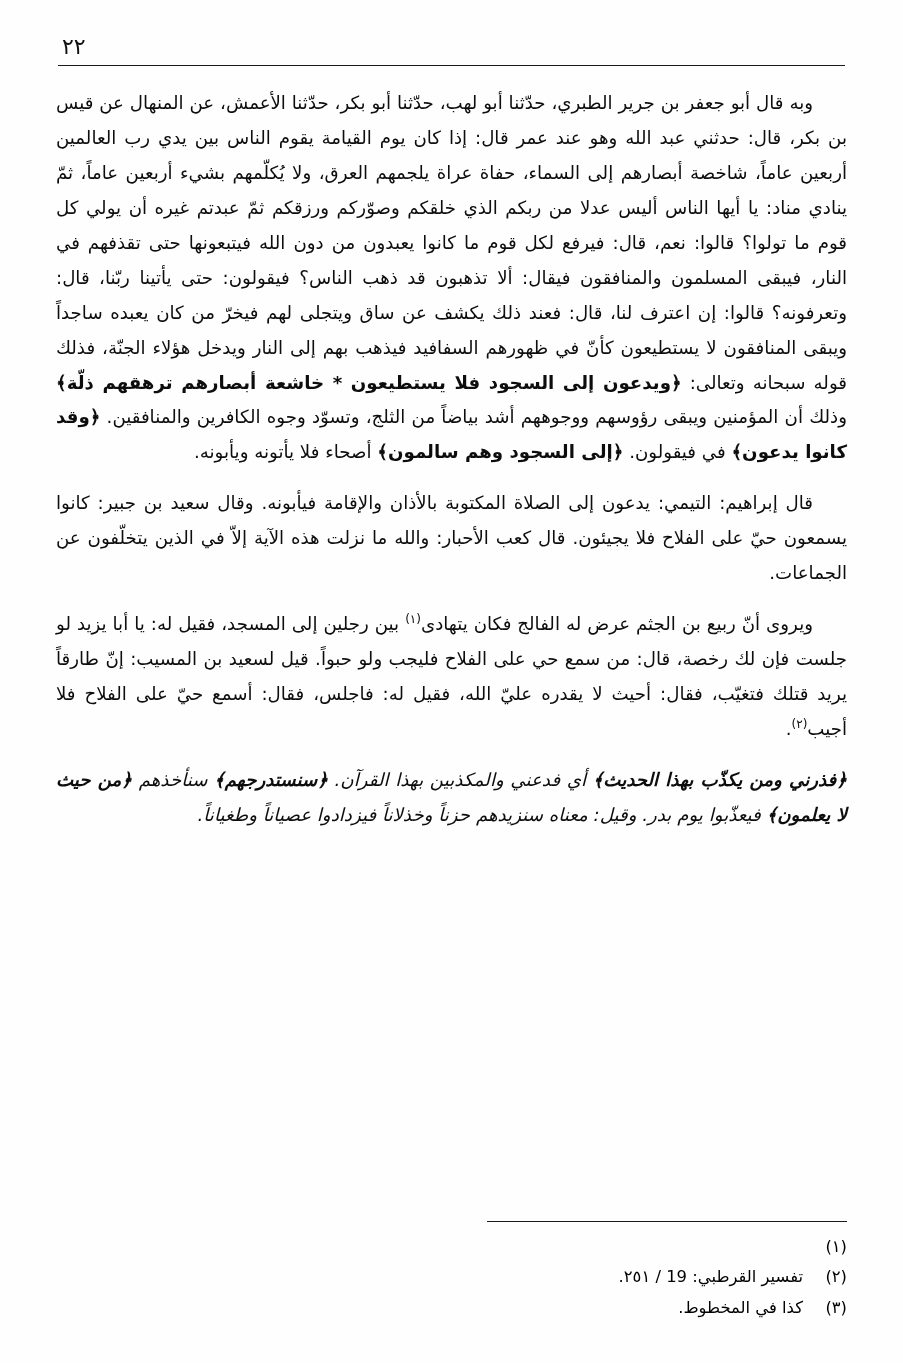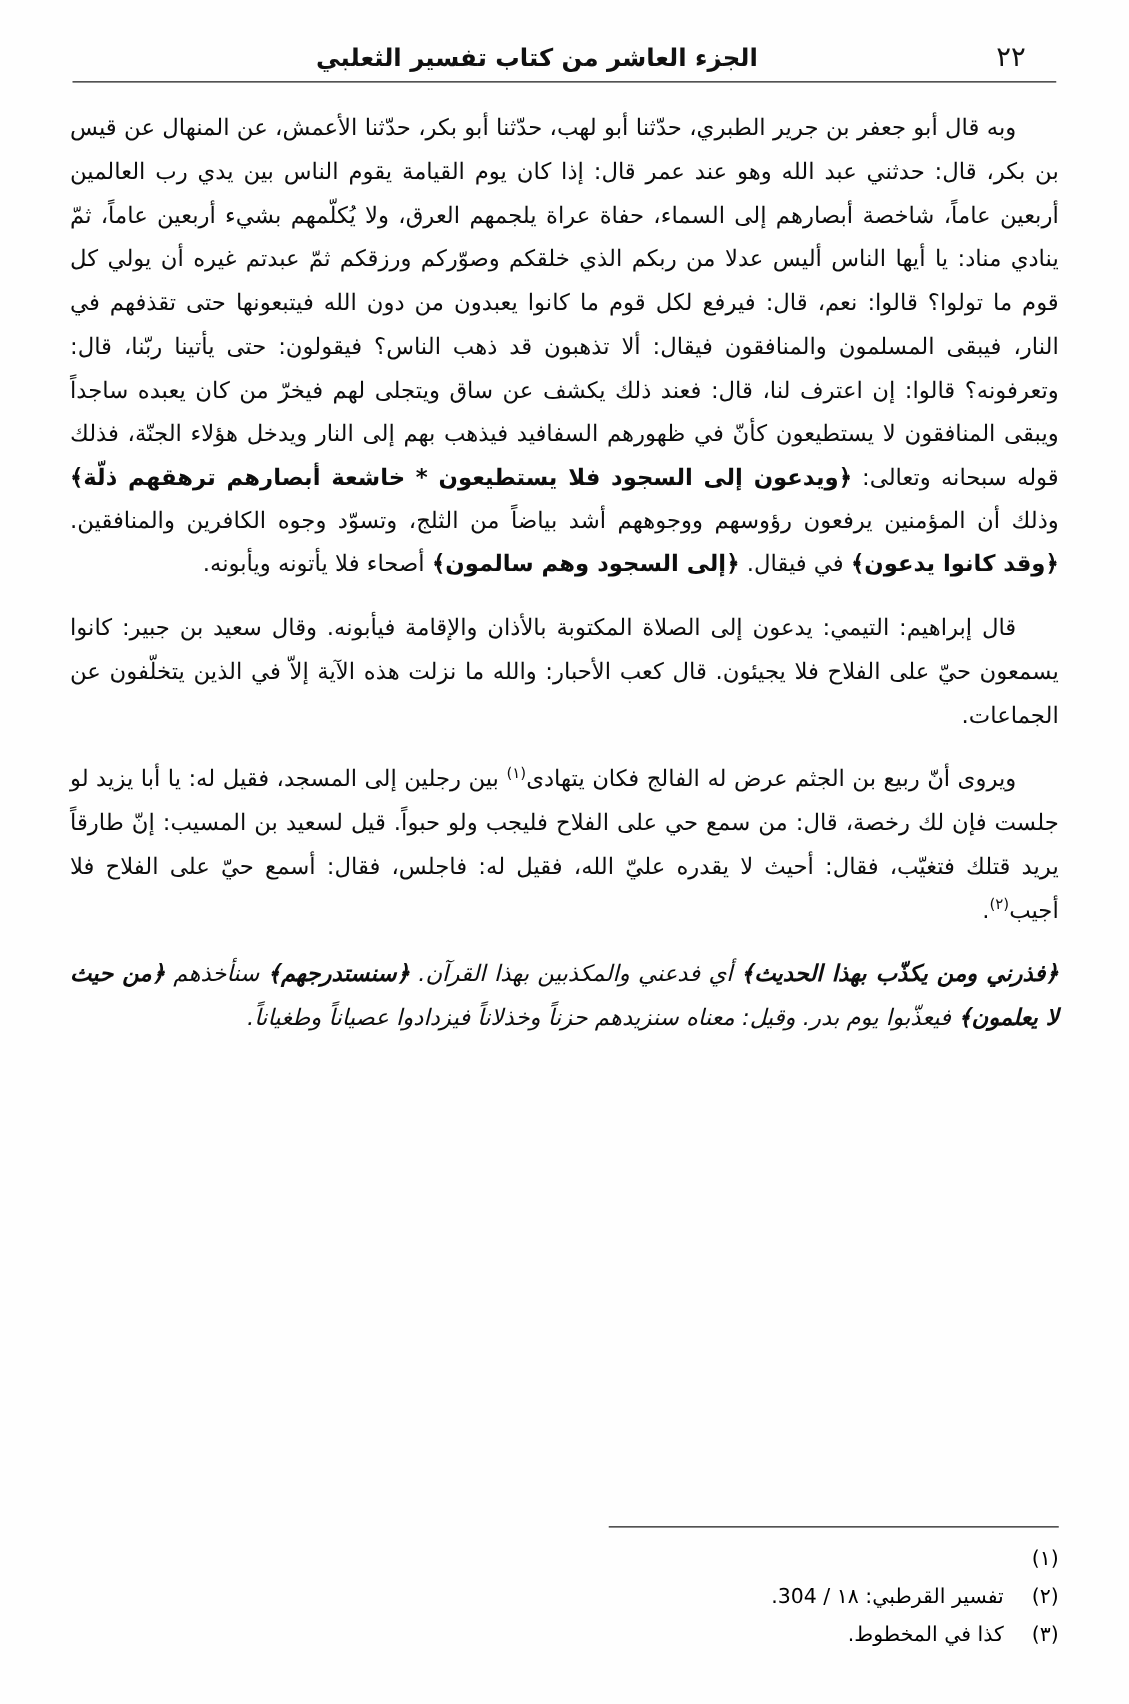--- a/index.html
+++ b/index.html
@@ -103,33 +103,32 @@
   .footnote-text {
     flex: 1;
   }
 </style>
 </head>
 <body>
 
 <div class="page">
 
   <div class="header">
-    <div class="header-title">الجزء العاشر من كتاب تفسير الثعلبي</div>
     <div class="header-page-number">٢٢</div>
   </div>
   <hr class="header-rule">
 
   <div class="body">
 
     <p class="para">
       <span>وبه قال أبو جعفر بن جرير الطبري، حدّثنا أبو لهب، حدّثنا أبو بكر، حدّثنا الأعمش، عن المنهال عن قيس بن بكر، قال: حدثني عبد الله وهو عند عمر قال: إذا كان يوم القيامة يقوم الناس بين يدي رب العالمين أربعين عاماً، شاخصة أبصارهم إلى السماء، حفاة عراة يلجمهم العرق، ولا يُكلّمهم بشيء أربعين عاماً، ثمّ ينادي مناد: يا أيها الناس أليس عدلا من ربكم الذي خلقكم وصوّركم ورزقكم ثمّ عبدتم غيره أن يولي كل قوم ما تولوا؟ قالوا: نعم، قال: فيرفع لكل قوم ما كانوا يعبدون من دون الله فيتبعونها حتى تقذفهم في النار، فيبقى المسلمون والمنافقون فيقال: ألا تذهبون قد ذهب الناس؟ فيقولون: حتى يأتينا ربّنا، قال: وتعرفونه؟ قالوا: إن اعترف لنا، قال: فعند ذلك يكشف عن ساق ويتجلى لهم فيخرّ من كان يعبده ساجداً ويبقى المنافقون لا يستطيعون كأنّ في ظهورهم السفافيد فيذهب بهم إلى النار ويدخل هؤلاء الجنّة، فذلك قوله سبحانه وتعالى:</span>
       <span class="quran">﴿ويدعون إلى السجود فلا يستطيعون * خاشعة أبصارهم ترهقهم ذلّة﴾</span>
-      <span>وذلك أن المؤمنين يرفعون رؤوسهم ووجوههم أشد بياضاً من الثلج، وتسوّد وجوه الكافرين والمنافقين.</span>
+      <span>وذلك أن المؤمنين ويبقى رؤوسهم ووجوههم أشد بياضاً من الثلج، وتسوّد وجوه الكافرين والمنافقين.</span>
       <span class="quran">﴿وقد كانوا يدعون﴾</span>
-      <span>في فيقال.</span>
+      <span>في فيقولون.</span>
       <span class="quran">﴿إلى السجود وهم سالمون﴾</span>
       <span>أصحاء فلا يأتونه ويأبونه.</span>
     </p>
 
     <p class="para">
       <span>قال إبراهيم: التيمي: يدعون إلى الصلاة المكتوبة بالأذان والإقامة فيأبونه. وقال سعيد بن جبير: كانوا يسمعون حيّ على الفلاح فلا يجيئون. قال كعب الأحبار: والله ما نزلت هذه الآية إلاّ في الذين يتخلّفون عن الجماعات.</span>
     </p>
 
     <p class="para">
       <span>ويروى أنّ ربيع بن الجثم عرض له الفالج فكان يتهادى</span><sup class="fn">(١)</sup>
@@ -151,21 +150,21 @@
 
   <div class="footnotes">
     <hr class="footnote-rule">
 
     <div class="footnote">
       <span class="footnote-marker">(١)</span>
     </div>
 
     <div class="footnote">
       <span class="footnote-marker">(٢)</span>
-      <span class="footnote-text">تفسير القرطبي: ١٨ / 304.</span>
+      <span class="footnote-text">تفسير القرطبي: 19 / ٢٥١.</span>
     </div>
 
     <div class="footnote">
       <span class="footnote-marker">(٣)</span>
       <span class="footnote-text">كذا في المخطوط.</span>
     </div>
   </div>
 
 </div>
 

